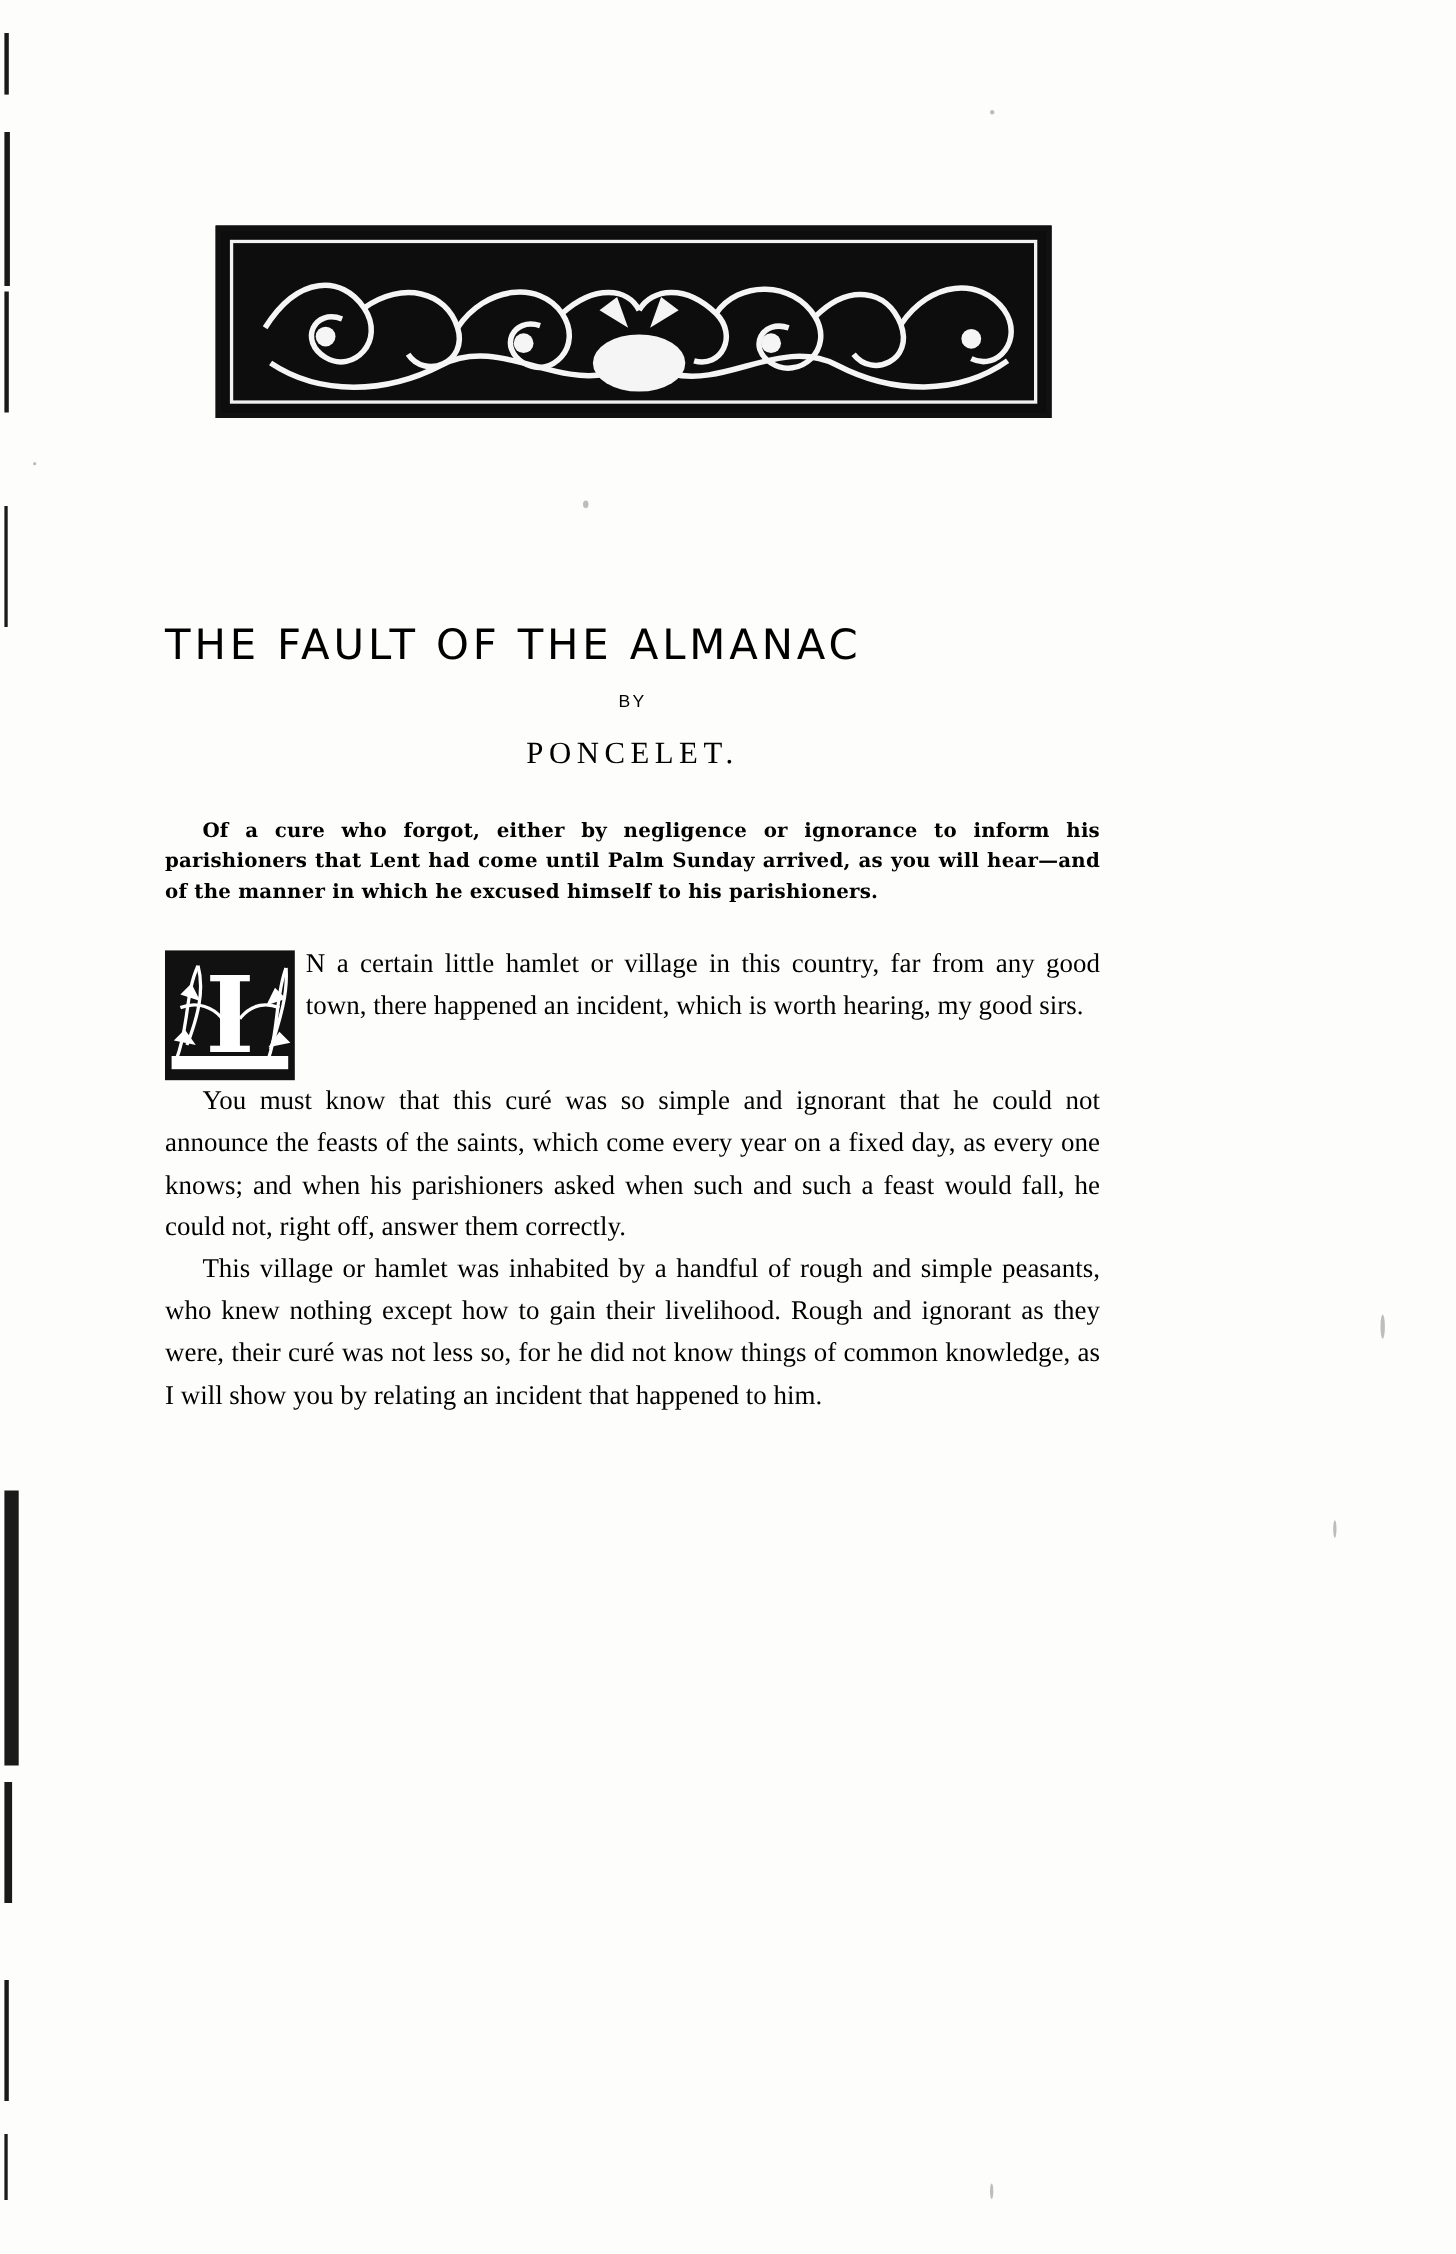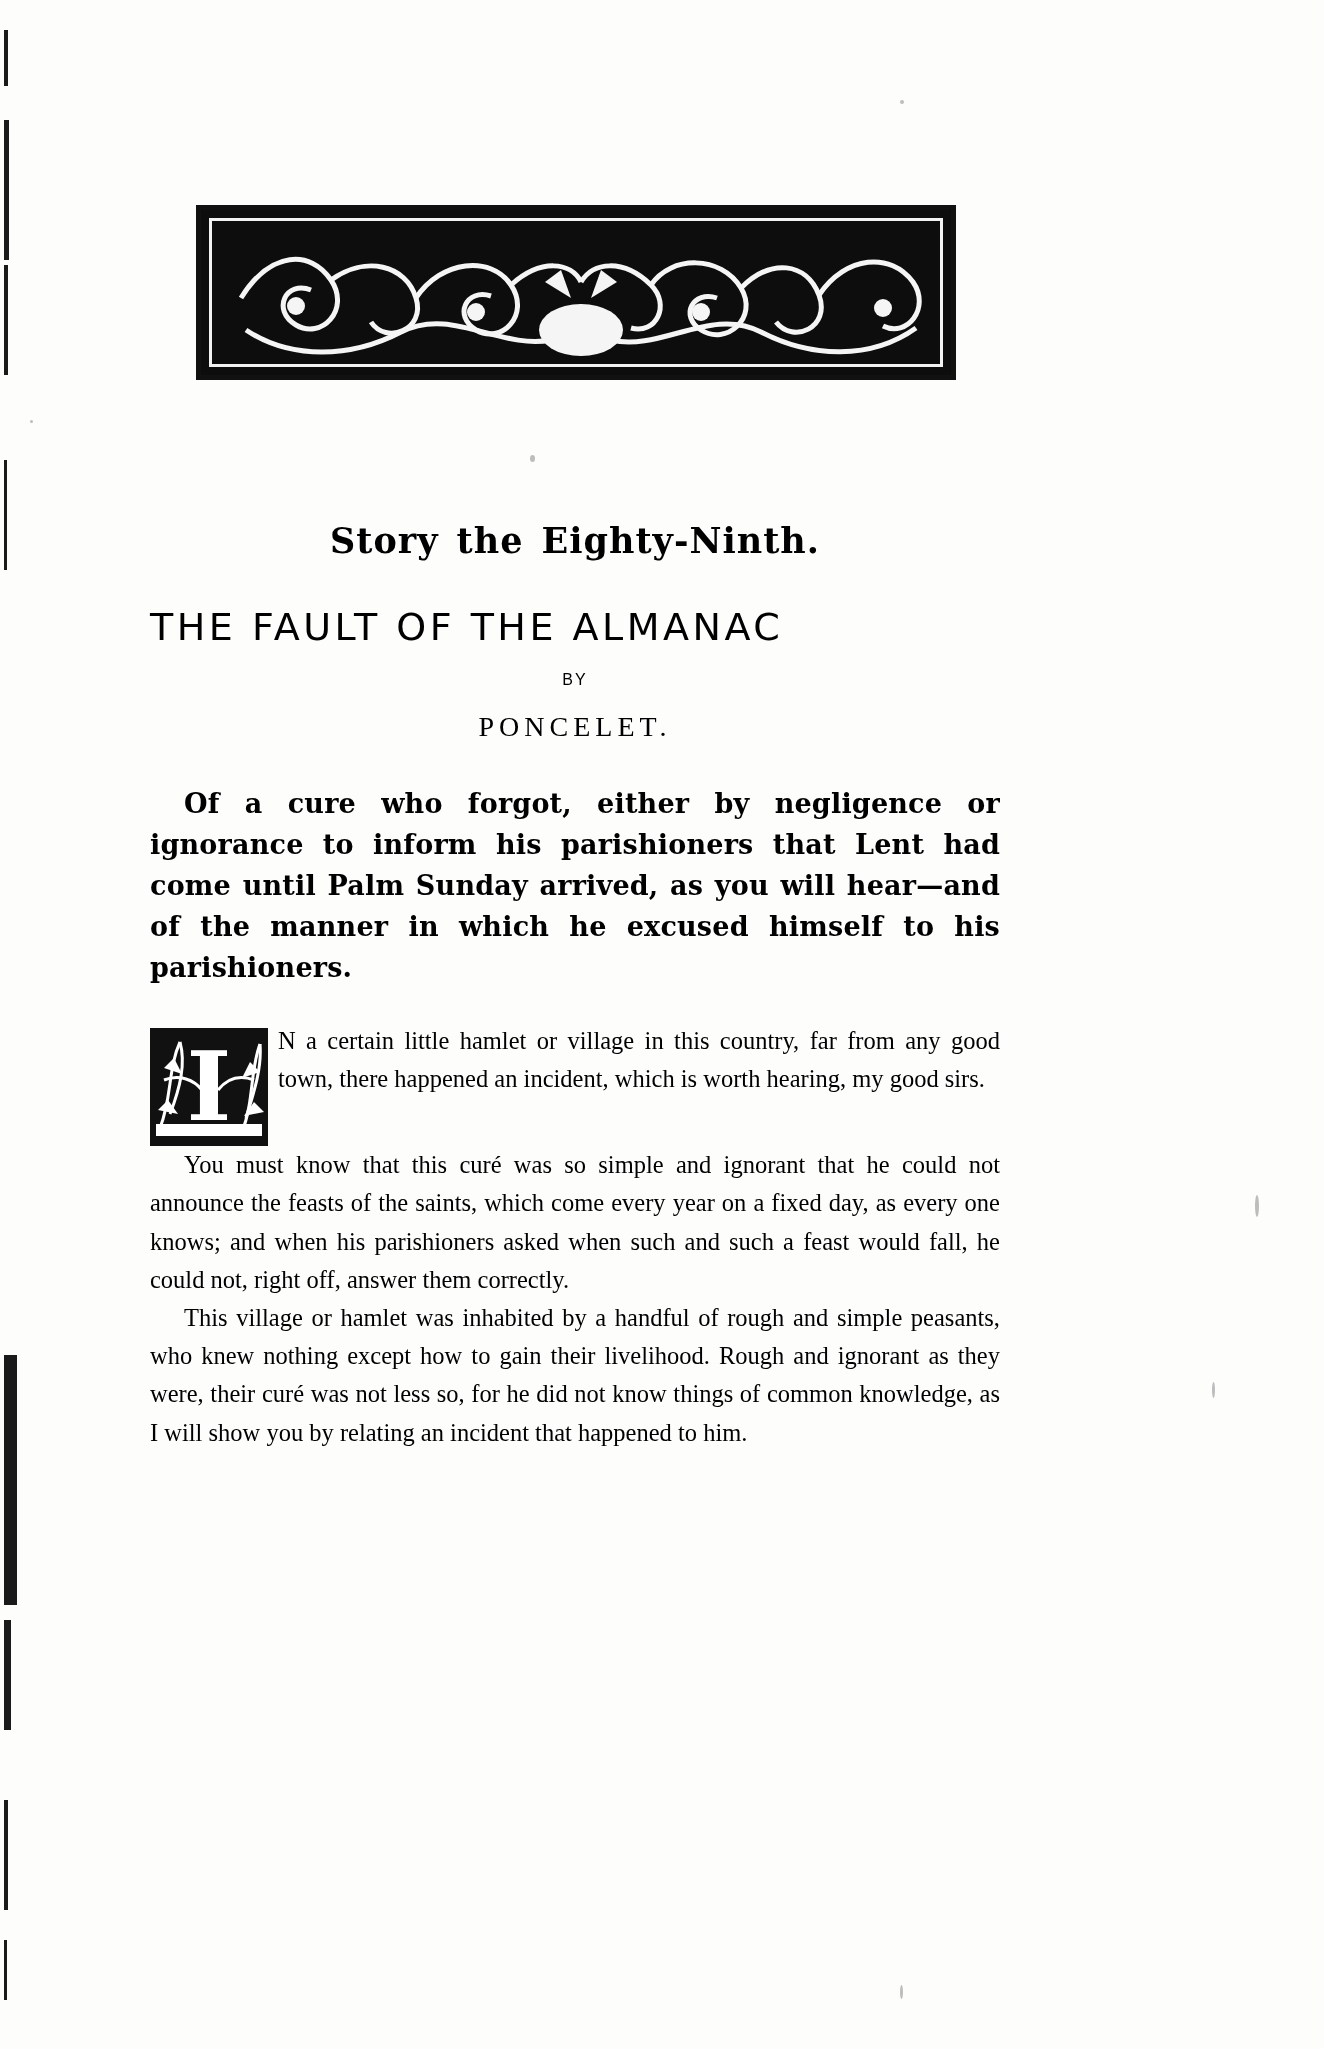--- a/index.html
+++ b/index.html
@@ -92,21 +92,21 @@
     font-family: "Liberation Serif", serif;
     font-size: 28px;
     letter-spacing: 5px;
     margin-top: 22px;
   }
 
   
   .summary {
     font-family: "DejaVu Serif", serif;
     font-weight: bold;
-    font-size: 27px;
+    font-size: 18px;
     line-height: 1.52;
     text-align: justify;
     margin-top: 40px;
     letter-spacing: 0.2px;
     text-indent: 34px;
   }
 
   
   .body-text {
     font-family: "Liberation Serif", serif;
@@ -195,23 +195,20 @@
       </g>
       <g fill="none" stroke="#f5f5f5" stroke-width="3">
         <path d="M352 120 q28 -22 56 0"></path>
         <path d="M360 128 q20 -14 40 0"></path>
       </g>
     </svg>
   </div>
 
   <div class="content" style="top:520px;">
 
-    <div class="story-line">
-      <span>Story</span><span class="sp"></span><span>the</span><span class="sp"></span><span>Eighty-Ninth.</span>
-    </div>
 
     <div class="main-title">THE FAULT OF THE ALMANAC</div>
 
     <div class="by">BY</div>
 
     <div class="author">PONCELET.</div>
 
     <div class="summary">Of a cure who forgot, either by negligence or ignorance to inform his parishioners that Lent had come until Palm Sunday arrived, as you will hear—and of the manner in which he excused himself to his parishioners.</div>
 
     <div class="body-text">

